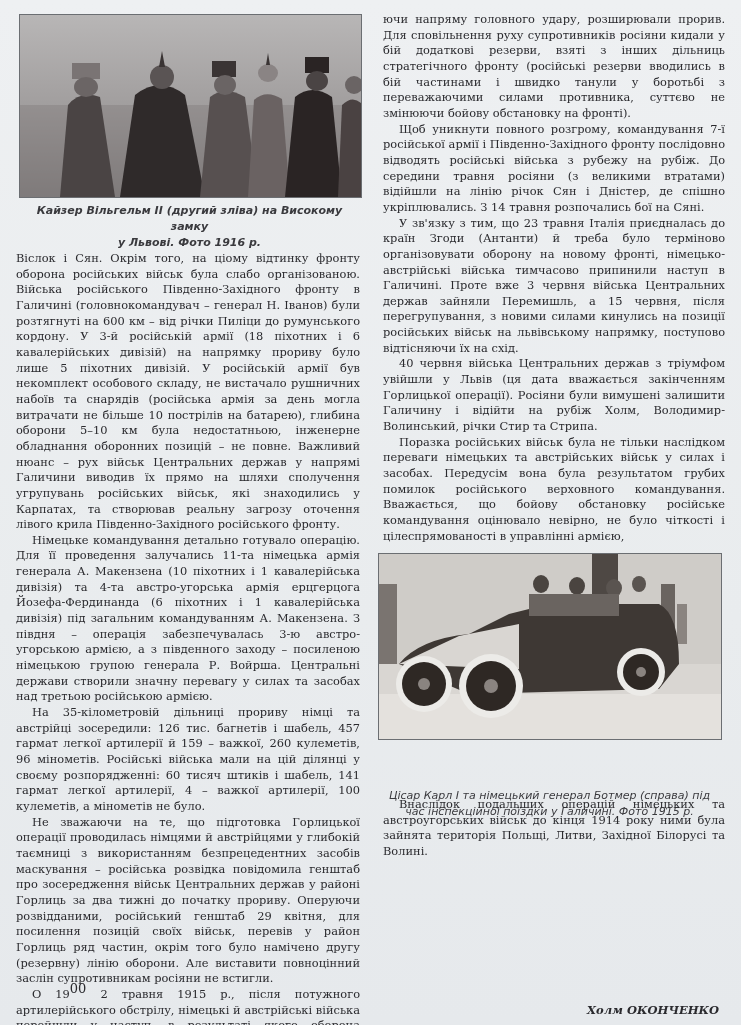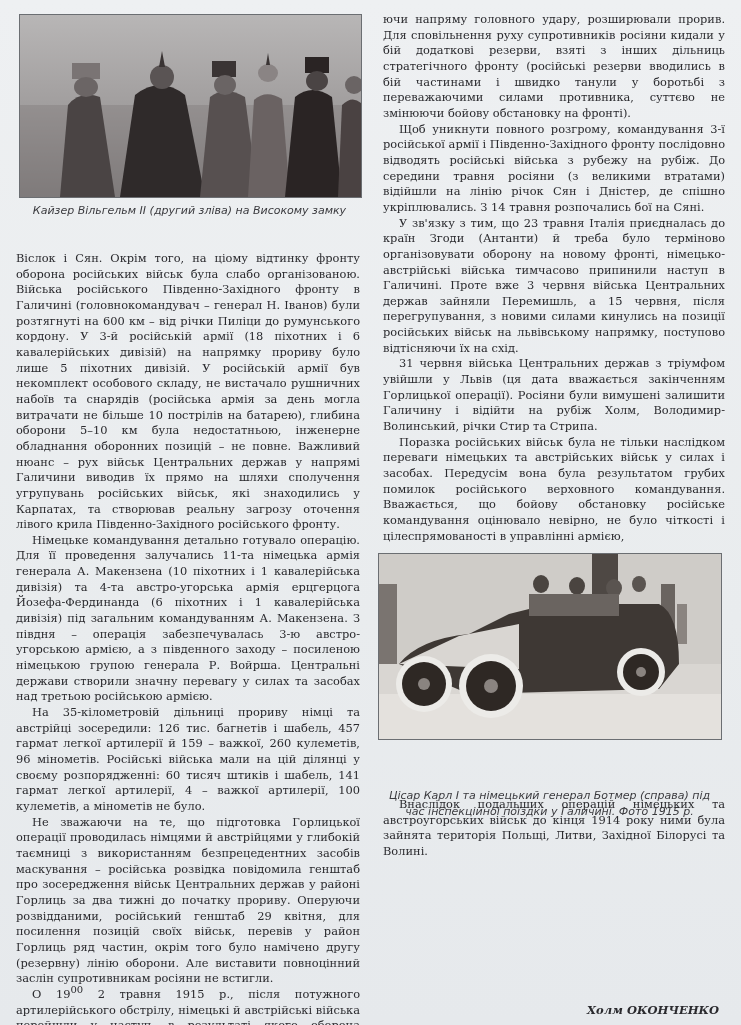--- a/index.html
+++ b/index.html
@@ -40,21 +40,21 @@
     line-height: 16px;
     text-align: center;
     color: #3a3a3e;
   }
   .author {
     position: absolute; right: 22px; top: 1003px;
     font-family: "DejaVu Serif", "Liberation Serif", serif;
     font-style: italic; font-weight: bold;
     font-size: 11.5px; color: #2a2a2e;
   }
-  sup { font-size: 10px; line-height: 0; }
+  sup { font-size: 13px; line-height: 0; }
 </style>
 </head>
 <body>
 
 <div class="page">
 
   <div class="photo" style="left:19px; top:14px; width:341px; height:182px;">
     <svg viewBox="0 0 341 182" preserveAspectRatio="none">
       <defs>
         <linearGradient id="sky1" x1="0" y1="0" x2="0" y2="1">
@@ -89,37 +89,38 @@
         <path d="M265 182 L275 82 Q292 68 312 82 L322 182 Z"></path>
         <rect x="285" y="42" width="24" height="16" fill="#2a2424"></rect>
         <ellipse cx="297" cy="66" rx="11" ry="10" fill="#4a4444"></ellipse>
       </g>
       <g fill="#4a4242">
         <path d="M318 182 L322 90 Q332 80 341 88 L341 182 Z"></path>
         <ellipse cx="334" cy="70" rx="9" ry="9" fill="#6a6464"></ellipse>
       </g>
     </svg>
   </div>
-  <div class="caption" style="left:19px; top:203px; width:341px;">
+  <div class="caption" style="left:19px; top:203px; width:341px;font-weight:bold;">
     <div>Кайзер Вільгельм ІІ (другий зліва) на Високому замку</div>
+    <div>у Львові. Фото 1916 р.</div>
   </div>
 
   <div class="col col-left" style="top:251px;">
     <p class="txt noindent">Віслок і Сян. Окрім того, на ціому відтинку фронту оборона російських військ була слабо організованою. Війська російського Південно-Західного фронту в Галичині (головнокомандувач – генерал Н. Іванов) були розтягнуті на 600 км – від річки Пиліци до румунського кордону. У 3-й російській армії (18 піхотних і 6 кавалерійських дивізій) на напрямку прориву було лише 5 піхотних дивізій. У російській армії був некомплект особового складу, не вистачало рушничних набоїв та снарядів (російська армія за день могла витрачати не більше 10 пострілів на батарею), глибина оборони 5–10 км була недостатньою, інженерне обладнання оборонних позицій – не повне. Важливий нюанс – рух військ Центральних держав у напрямі Галичини виводив їх прямо на шляхи сполучення угрупувань російських військ, які знаходились у Карпатах, та створював реальну загрозу оточення лівого крила Південно-Західного російського фронту.</p>
     <p class="txt">Німецьке командування детально готувало операцію. Для її проведення залучались 11-та німецька армія генерала А. Макензена (10 піхотних і 1 кавалерійська дивізія) та 4-та австро-угорська армія ерцгерцога Йозефа-Фердинанда (6 піхотних і 1 кавалерійська дивізія) під загальним командуванням А. Макензена. З півдня – операція забезпечувалась 3-ю австро-угорською армією, а з південного заходу – посиленою німецькою групою генерала Р. Войрша. Центральні держави створили значну перевагу у силах та засобах над третьою російською армією.</p>
     <p class="txt">На 35-кілометровій дільниці прориву німці та австрійці зосередили: 126 тис. багнетів і шабель, 457 гармат легкої артилерії й 159 – важкої, 260 кулеметів, 96 мінометів. Російські війська мали на цій ділянці у своєму розпорядженні: 60 тисяч штиків і шабель, 141 гармат легкої артилерії, 4 – важкої артилерії, 100 кулеметів, а мінометів не було.</p>
     <p class="txt">Не зважаючи на те, що підготовка Горлицької операції проводилась німцями й австрійцями у глибокій таємниці з використанням безпрецедентних засобів маскування – російська розвідка повідомила генштаб про зосередження військ Центральних держав у районі Горлиць за два тижні до початку прориву. Оперуючи розвідданими, російський генштаб 29 квітня, для посилення позицій своїх військ, перевів у район Горлиць ряд частин, окрім того було намічено другу (резервну) лінію оборони. Але виставити повноцінний заслін супротивникам росіяни не встигли.</p>
     <p class="txt"><span>О 19</span><sup>00</sup><span> 2 травня 1915 р., після потужного артилерійського обстрілу, німецькі й австрійські війська перейшли у наступ, в результаті якого оборона російських військ в районі Горлиць була прорвана. Армії Центральних країн, не змінюю-</span></p>
   </div>
 
   <div class="col col-right" style="top:12px;">
     <p class="txt noindent">ючи напряму головного удару, розширювали прорив. Для сповільнення руху супротивників росіяни кидали у бій додаткові резерви, взяті з інших дільниць стратегічного фронту (російські резерви вводились в бій частинами і швидко танули у боротьбі з переважаючими силами противника, суттєво не змінюючи бойову обстановку на фронті).</p>
-    <p class="txt">Щоб уникнути повного розгрому, командування 3-ї російської армії і Південно-Західного фронту послідовно відводять російські війська з рубежу на рубіж. До середини травня росіяни (з великими втратами) відійшли на лінію річок Сян і Дністер, де спішно укріплювались. З 14 травня розпочались бої на Сяні.</p>
+    <p class="txt">Щоб уникнути повного розгрому, командування 7-ї російської армії і Південно-Західного фронту послідовно відводять російські війська з рубежу на рубіж. До середини травня росіяни (з великими втратами) відійшли на лінію річок Сян і Дністер, де спішно укріплювались. З 14 травня розпочались бої на Сяні.</p>
     <p class="txt">У зв'язку з тим, що 23 травня Італія приєдналась до країн Згоди (Антанти) й треба було терміново організовувати оборону на новому фронті, німецько-австрійські війська тимчасово припинили наступ в Галичині. Проте вже 3 червня війська Центральних держав зайняли Перемишль, а 15 червня, після перегрупування, з новими силами кинулись на позиції російських військ на львівському напрямку, поступово відтісняючи їх на схід.</p>
-    <p class="txt">31 червня війська Центральних держав з тріумфом увійшли у Львів (ця дата вважається закінченням Горлицької операції). Росіяни були вимушені залишити Галичину і відійти на рубіж Холм, Володимир-Волинський, річки Стир та Стрипа.</p>
+    <p class="txt">40 червня війська Центральних держав з тріумфом увійшли у Львів (ця дата вважається закінченням Горлицької операції). Росіяни були вимушені залишити Галичину і відійти на рубіж Холм, Володимир-Волинський, річки Стир та Стрипа.</p>
     <p class="txt">Поразка російських військ була не тільки наслідком переваги німецьких та австрійських військ у силах і засобах. Передусім вона була результатом грубих помилок російського верховного командування. Вважається, що бойову обстановку російське командування оцінювало невірно, не було чіткості і цілеспрямованості в управлінні армією,</p>
   </div>
 
   <div class="photo" style="left:378px; top:553px; width:342px; height:185px;">
     <svg viewBox="0 0 342 185" preserveAspectRatio="none">
       <rect width="342" height="185" fill="#d9d6d2"></rect>
       <rect x="0" y="0" width="342" height="110" fill="#cfccc8"></rect>
       <rect x="0" y="30" width="18" height="80" fill="#7a7470"></rect>
       <rect x="213" y="0" width="26" height="55" fill="#4e4844"></rect>
       <rect x="282" y="30" width="14" height="80" fill="#6a6460"></rect>

